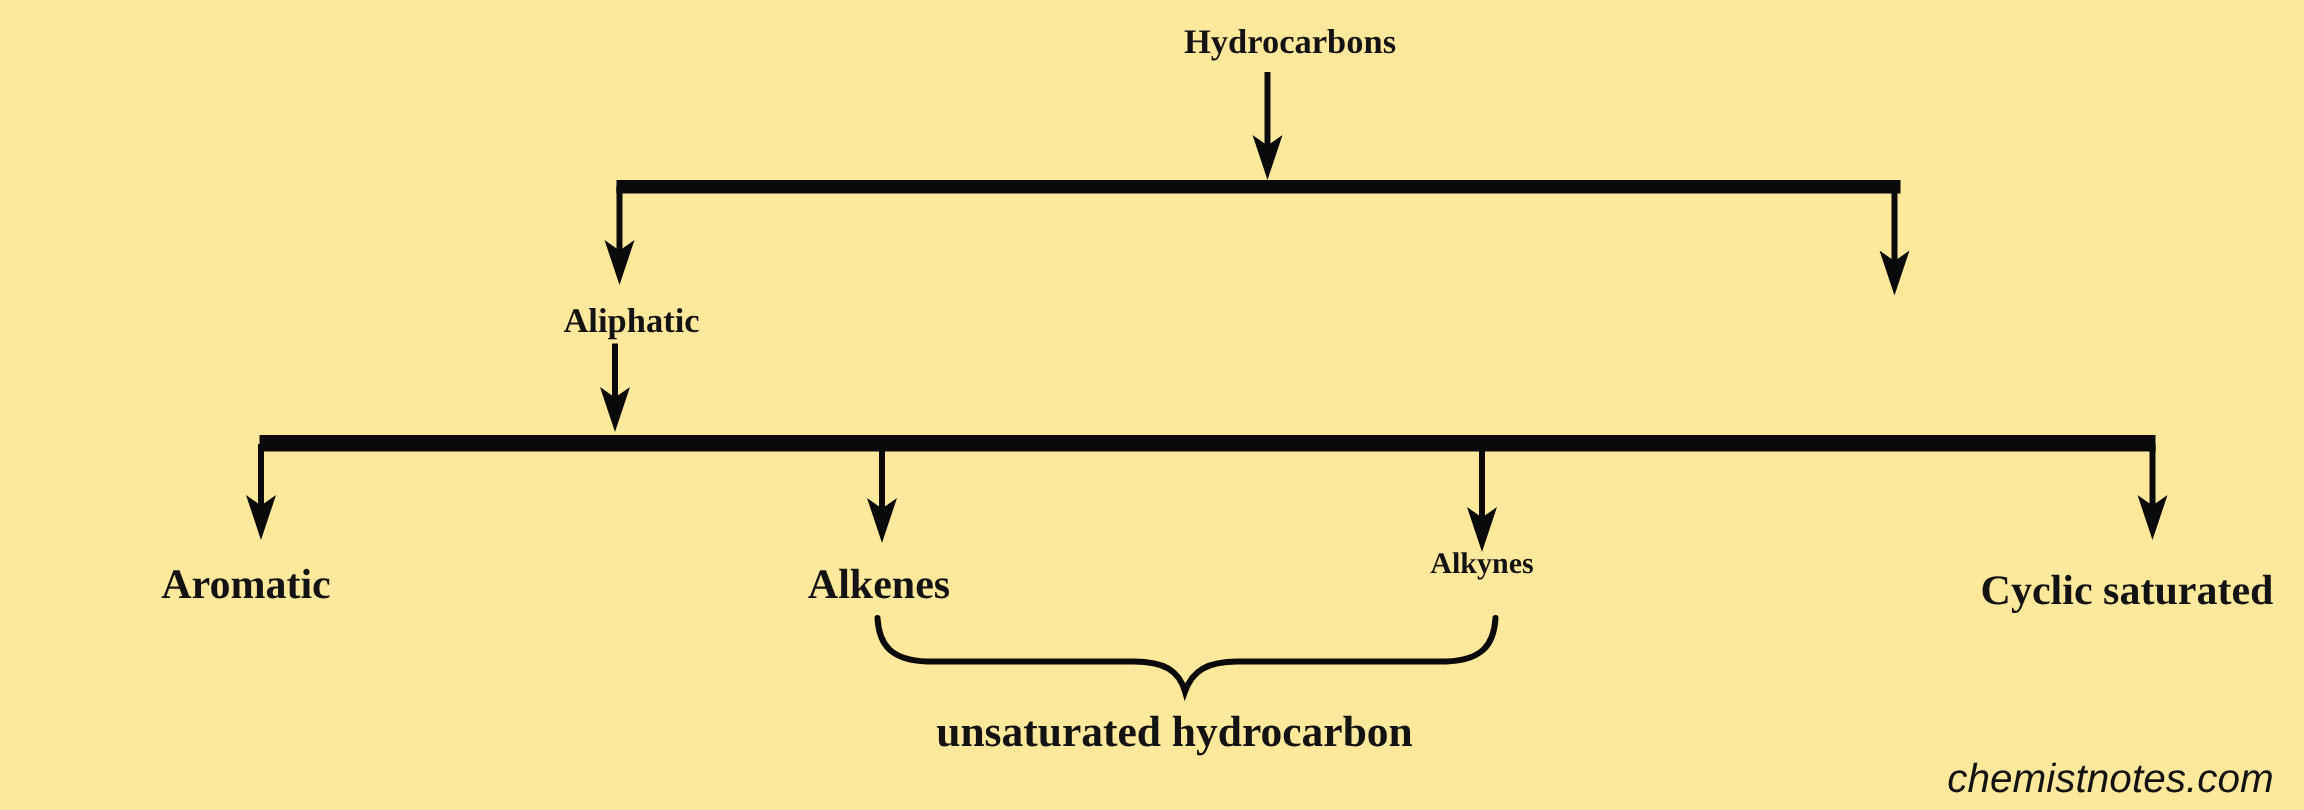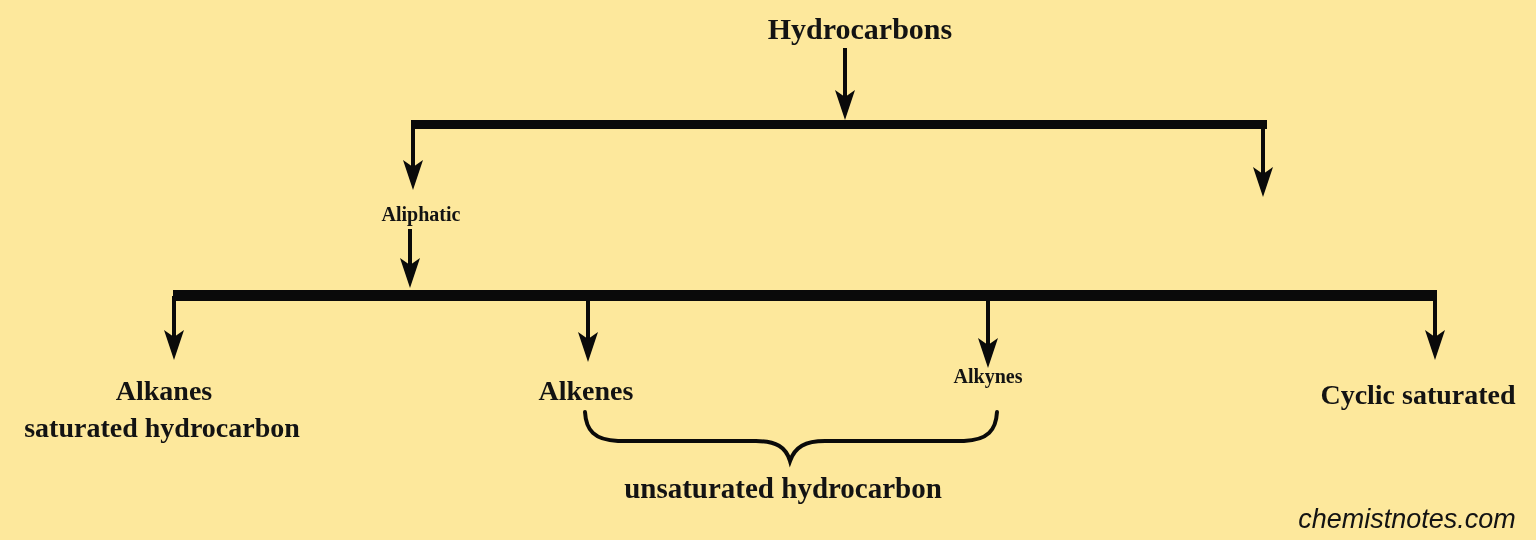--- a/index.html
+++ b/index.html
@@ -24,22 +24,22 @@
   .label {
     position: absolute;
     transform: translate(-50%, -50%);
     font-family: "Liberation Serif", serif;
     font-weight: bold;
     color: var(--color-text, #131313);
     white-space: nowrap;
     text-align: center;
     line-height: 1.1;
   }
-  .lbl-root        { left: 860px;  top: 28px;  font-size: 30px; }
-  .lbl-aliphatic   { left: 421px;  top: 214px; font-size: 20px; }
+  .lbl-root        { left: 860px;  top: 28px;  font-size: 23px; }
+  .lbl-aliphatic   { left: 421px;  top: 214px; font-size: 23px; }
   .lbl-aromatic    { left: 1317px; top: 222px; font-size: 28px; }
   .lbl-alkanes     { left: 164px;  top: 391px; font-size: 28px; }
   .lbl-alkanes-sub { left: 162px;  top: 428px; font-size: 28px; }
   .lbl-alkenes     { left: 586px;  top: 391px; font-size: 28px; }
   .lbl-alkynes     { left: 988px;  top: 376px; font-size: 20px; }
   .lbl-cyclic      { left: 1418px; top: 395px; font-size: 28px; }
   .lbl-unsaturated { left: 783px;  top: 489px; font-size: 29px; }
   .lbl-watermark   {
     left: 1407px; top: 520px;
     font-family: "Liberation Sans", sans-serif;
@@ -118,22 +118,21 @@
       <path class="arrowhead" d="M1435 360 L1425 330 L1435 337 L1445 330 Z"></path>
     </g>
 
     <path class="brace" d="M 585 412 C 586 430 594 440 618 441 L 756 441 C 776 441 786 447 790 461 C 795 447 805 441 825 441 L 964 441 C 988 440 996 430 997 412"></path>
   </svg>
 
   <div class="label lbl-root">Hydrocarbons</div>
 
   <div class="label lbl-aliphatic">Aliphatic</div>
 
-  <div class="label lbl-alkanes">Alkanes</div>
-  <div class="label lbl-alkanes-sub">saturated hydrocarbon</div>
+  <div class="label lbl-alkanes">Aromatic</div>
   <div class="label lbl-alkenes">Alkenes</div>
   <div class="label lbl-alkynes">Alkynes</div>
   <div class="label lbl-cyclic">Cyclic saturated</div>
 
   <div class="label lbl-watermark">chemistnotes.com</div>
 
   <div class="label lbl-unsaturated">unsaturated hydrocarbon</div>
 
 </div>
 

